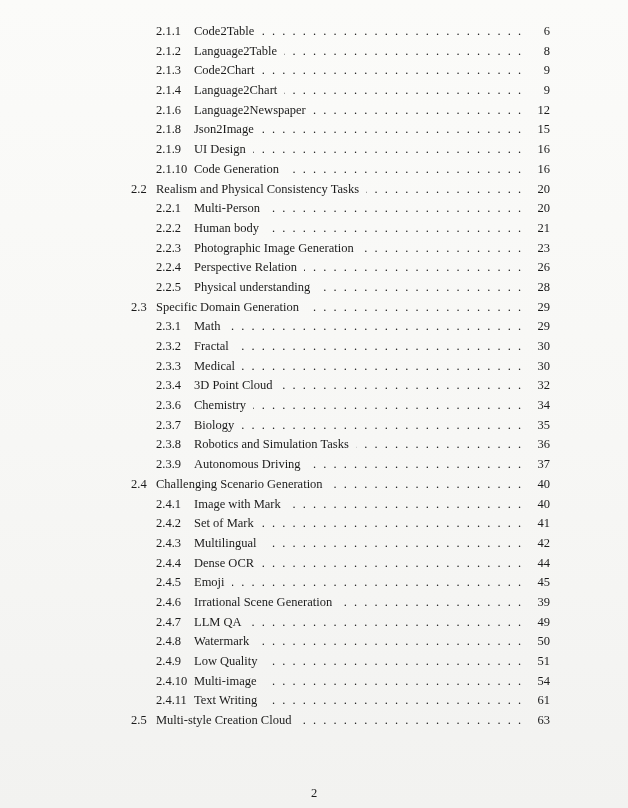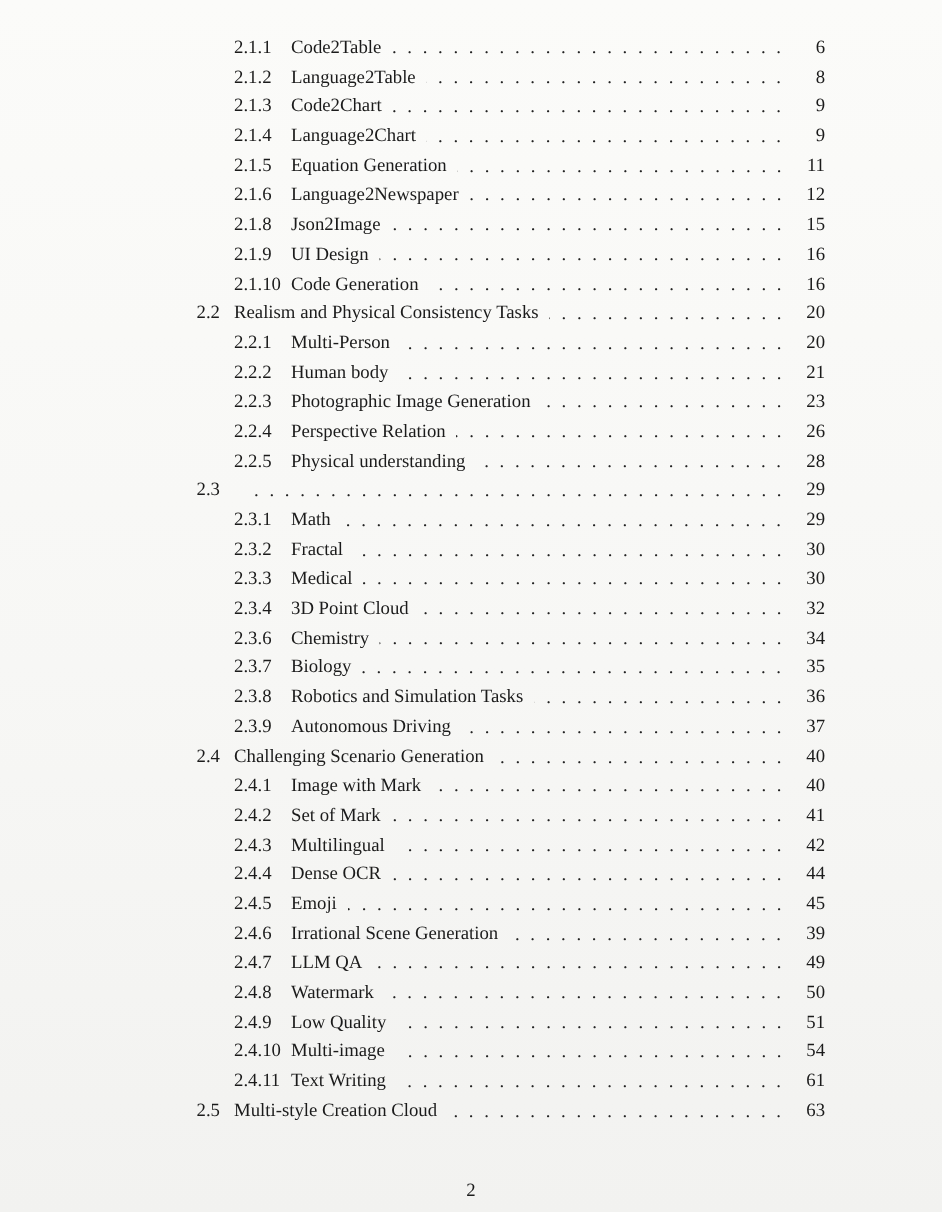--- a/index.html
+++ b/index.html
@@ -100,26 +100,20 @@
     <span class="pagenum">9</span>
   </div>
 
   <div class="toc-row level-3">
     <span class="num">2.1.4</span>
     <span class="title">Language2Chart</span>
     <span class="dots"></span>
     <span class="pagenum">9</span>
   </div>
 
-  <div class="toc-row level-3">
-    <span class="num">2.1.5</span>
-    <span class="title">Equation Generation</span>
-    <span class="dots"></span>
-    <span class="pagenum">11</span>
-  </div>
 
   <div class="toc-row level-3">
     <span class="num">2.1.6</span>
     <span class="title">Language2Newspaper</span>
     <span class="dots"></span>
     <span class="pagenum">12</span>
   </div>
 
 
   <div class="toc-row level-3">
@@ -180,20 +174,21 @@
 
   <div class="toc-row level-3">
     <span class="num">2.2.5</span>
     <span class="title">Physical understanding</span>
     <span class="dots"></span>
     <span class="pagenum">28</span>
   </div>
 
   <div class="toc-row level-2">
     <span class="num">2.3</span>
+    <span class="title">Specific Domain Generation</span>
     <span class="dots"></span>
     <span class="pagenum">29</span>
   </div>
 
   <div class="toc-row level-3">
     <span class="num">2.3.1</span>
     <span class="title">Math</span>
     <span class="dots"></span>
     <span class="pagenum">29</span>
   </div>

